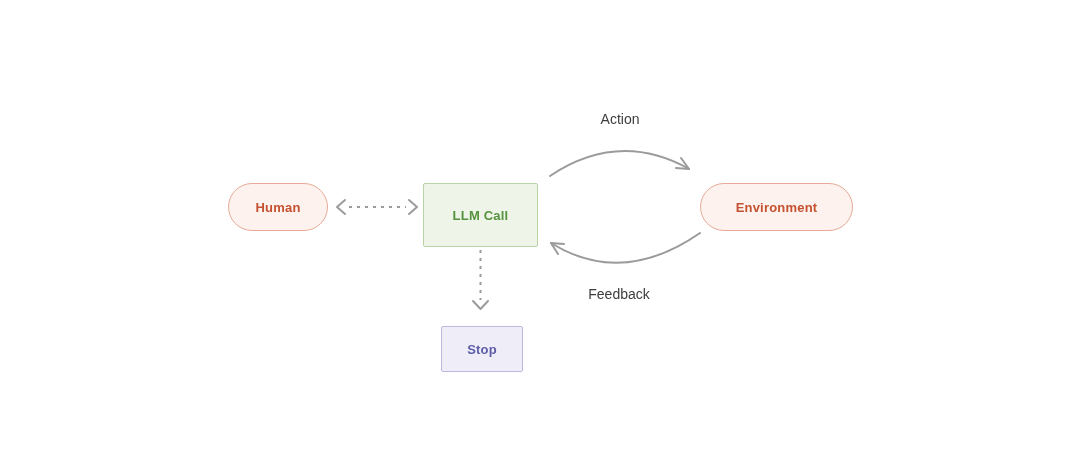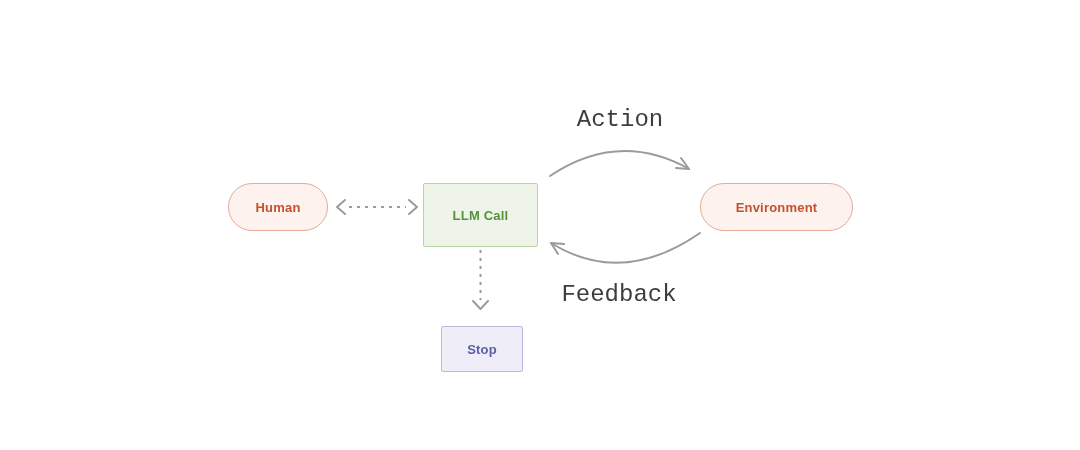--- a/index.html
+++ b/index.html
@@ -50,23 +50,22 @@
     border-radius: 2px;
   }
   .node-human       { left: 228px; top: 183px; width: 100px; height: 48px; }
   .node-llm-call    { left: 423px; top: 183px; width: 115px; height: 64px; }
   .node-environment { left: 700px; top: 183px; width: 153px; height: 48px; }
   .node-stop        { left: 441px; top: 326px; width:  82px; height: 46px; }
   .edge-label {
     position: absolute;
     transform: translate(-50%, -50%);
     color: var(--label-text, #3d3d3d);
-    font-size: 24px;
+    font-size: 14px;
     white-space: nowrap;
-    font-family: Liberation Mono, monospace;
   }
   .edge-label-action   { left: 620px; top: 119px; }
   .edge-label-feedback { left: 619px; top: 294px; }
   .arrow {
     stroke: var(--arrow-gray, #9b9b9b);
     stroke-width: 2;
     fill: none;
     stroke-linejoin: round;
     stroke-linecap: round;
   }

